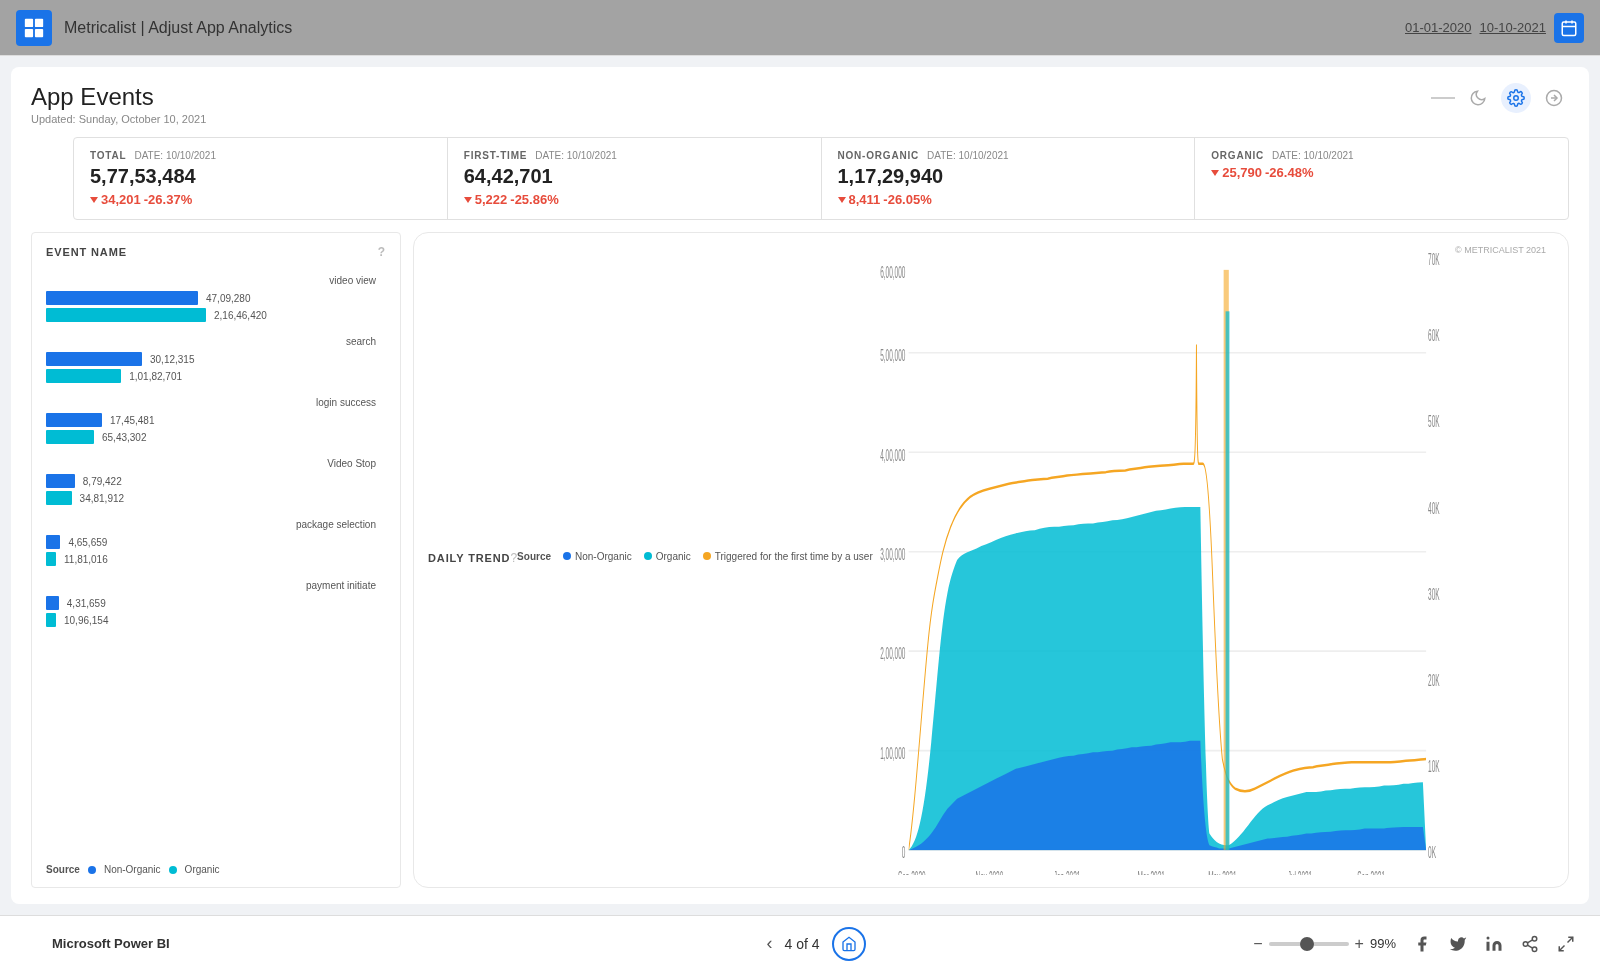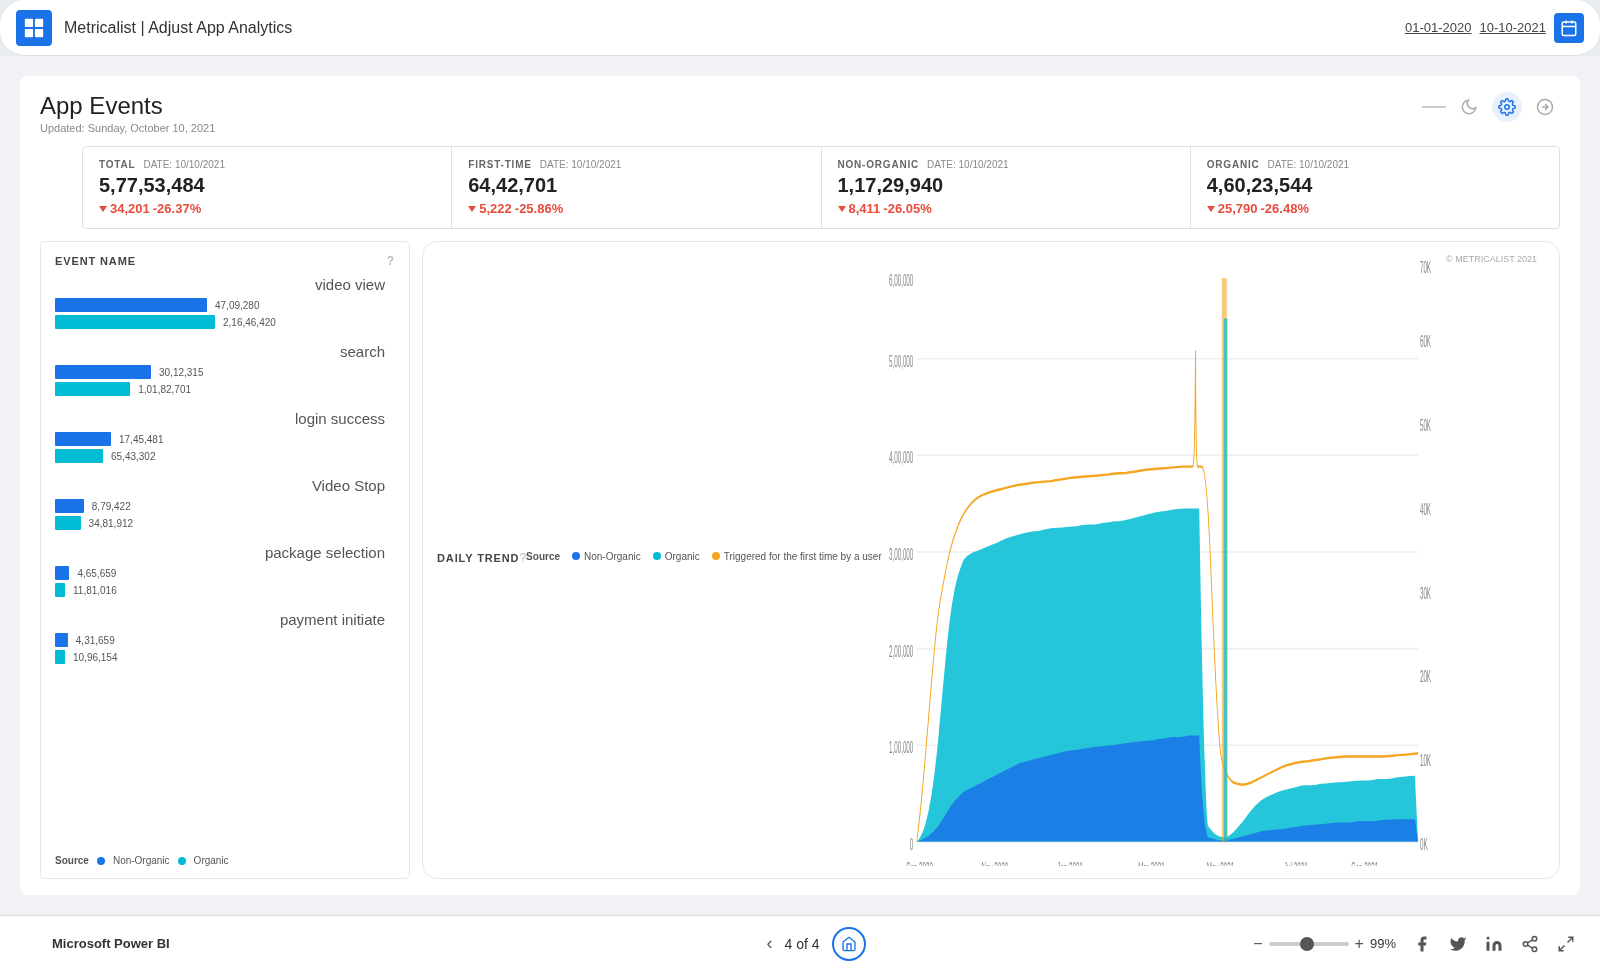--- a/index.html
+++ b/index.html
@@ -1,31 +1,31 @@
 <!DOCTYPE html>
 <html><head>
   <meta charset="utf-8">
   <style>
     * { box-sizing: border-box; margin: 0; padding: 0; }
     body { background: #e8ecf0; font-family: 'Segoe UI', Arial, sans-serif; font-size: 13px; color: #333; width: 1600px; height: 971px; overflow: hidden; }
 
     .outer-wrapper { background: #e8ecf0; width: 1600px; height: 971px; display: flex; flex-direction: column; }
 
     
-    .header-bar { background: #ffffff; display: flex; align-items: center; padding: 8px 16px; border-bottom: 1px solid #ddd; height: 56px; border-radius: 25px; }
+    .header-bar { background: #a3a3a3; display: flex; align-items: center; padding: 8px 16px; border-bottom: 1px solid #ddd; height: 56px; }
     .header-logo { background: #1a73e8; width: 36px; height: 36px; display: flex; align-items: center; justify-content: center; border-radius: 4px; margin-right: 12px; flex-shrink: 0; }
     .header-logo svg { fill: white; width: 22px; height: 22px; }
     .header-title { font-size: 16px; font-weight: 400; color: #333; flex: 1; }
     .header-dates { display: flex; align-items: center; gap: 8px; font-size: 13px; color: #555; }
     .date-val { font-size: 13px; color: #444; text-decoration: underline; }
     .calendar-btn { background: #1a73e8; border: none; border-radius: 4px; width: 30px; height: 30px; display: flex; align-items: center; justify-content: center; cursor: pointer; }
     .calendar-btn svg { fill: white; width: 18px; height: 18px; }
 
     
-    .main-content { flex: 1; background: #f0f2f5; padding: 20px; overflow: hidden; }
+    .main-content { flex: 1; background: #f0f2f5; padding: 11px; overflow: hidden; }
 
     
     .report-card { background: #fff; border-radius: 8px; padding: 16px 20px; height: 100%; display: flex; flex-direction: column; gap: 12px; }
 
     
     .page-title-area { display: flex; align-items: flex-start; justify-content: space-between; }
     .page-title-left {}
     .page-title { font-size: 24px; font-weight: 300; color: #222; }
     .page-subtitle { font-size: 11px; color: #888; margin-top: 2px; }
     .page-title-right { display: flex; align-items: center; gap: 8px; }
@@ -41,24 +41,24 @@
     .stat-header { display: flex; align-items: baseline; gap: 0; }
     .stat-main { font-size: 20px; font-weight: 700; color: #222; margin-top: 4px; }
     .stat-change { font-size: 13px; font-weight: 600; color: #e74c3c; display: flex; align-items: center; gap: 3px; margin-top: 4px; }
     .stat-change .arrow-down { display: inline-block; width: 0; height: 0; border-left: 4px solid transparent; border-right: 4px solid transparent; border-top: 6px solid #e74c3c; }
 
     
     .charts-area { display: flex; gap: 12px; flex: 1; min-height: 0; }
 
     
     .event-name-panel { width: 370px; flex-shrink: 0; border: 1px solid #e8e8e8; border-radius: 4px; padding: 12px 14px; display: flex; flex-direction: column; overflow: hidden; }
-    .panel-title { font-size: 11px; font-weight: 700; letter-spacing: 0.08em; color: #444; text-transform: uppercase; margin-bottom: 8px; display: flex; justify-content: space-between; align-items: center; }
+    .panel-title { font-size: 11px; font-weight: 700; letter-spacing: 0.08em; color: #444; text-transform: uppercase; margin-bottom: 16px; display: flex; justify-content: space-between; align-items: center; }
     .event-list { flex: 1; overflow-y: auto; display: flex; flex-direction: column; gap: 14px; padding-right: 4px; }
     .event-item { display: flex; flex-direction: column; gap: 3px; }
-    .event-item-name { font-size: 15px; color: #555; text-align: right; padding-right: 6px; margin-bottom: 2px; }
+    .event-item-name { font-size: 10px; color: #555; text-align: right; padding-right: 6px; margin-bottom: 2px; }
     .bar-wrap { display: flex; align-items: center; gap: 8px; }
     .bar { height: 14px; border-radius: 1px; min-width: 2px; }
     .bar-blue { background: #1a73e8; }
     .bar-teal { background: #00bcd4; }
     .bar-label { font-size: 10px; color: #555; white-space: nowrap; }
 
     .event-panel-legend { margin-top: 10px; display: flex; align-items: center; gap: 8px; font-size: 10px; color: #555; }
     .legend-dot { width: 8px; height: 8px; border-radius: 50%; display: inline-block; }
 
     
@@ -191,21 +191,20 @@
       <span class="arrow-down"></span>
       <span>8,411</span>
       <span>-26.05%</span>
     </div>
   </div>
           <div class="stat-block">
     <div class="stat-header">
       <span class="stat-label">ORGANIC</span>
       <span class="stat-date">DATE: 10/10/2021</span>
     </div>
-    <div class="stat-main">4,60,23,544</div>
     <div class="stat-change">
       <span class="arrow-down"></span>
       <span>25,790</span>
       <span>-26.48%</span>
     </div>
   </div>
         </div>
 
       <div class="charts-area">
 

